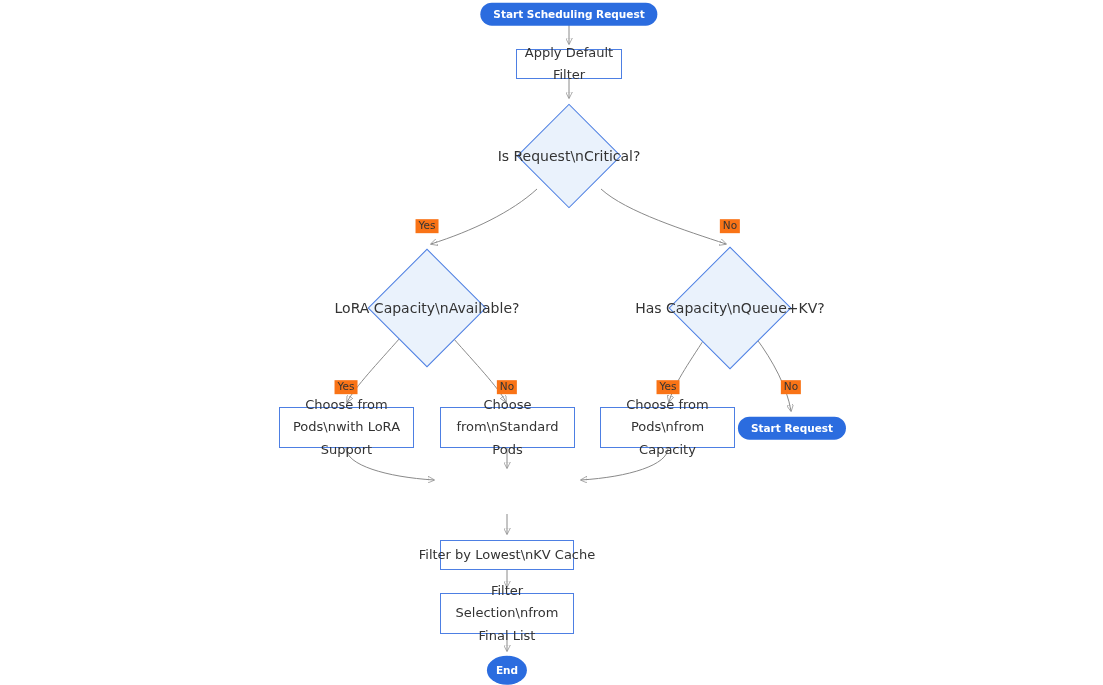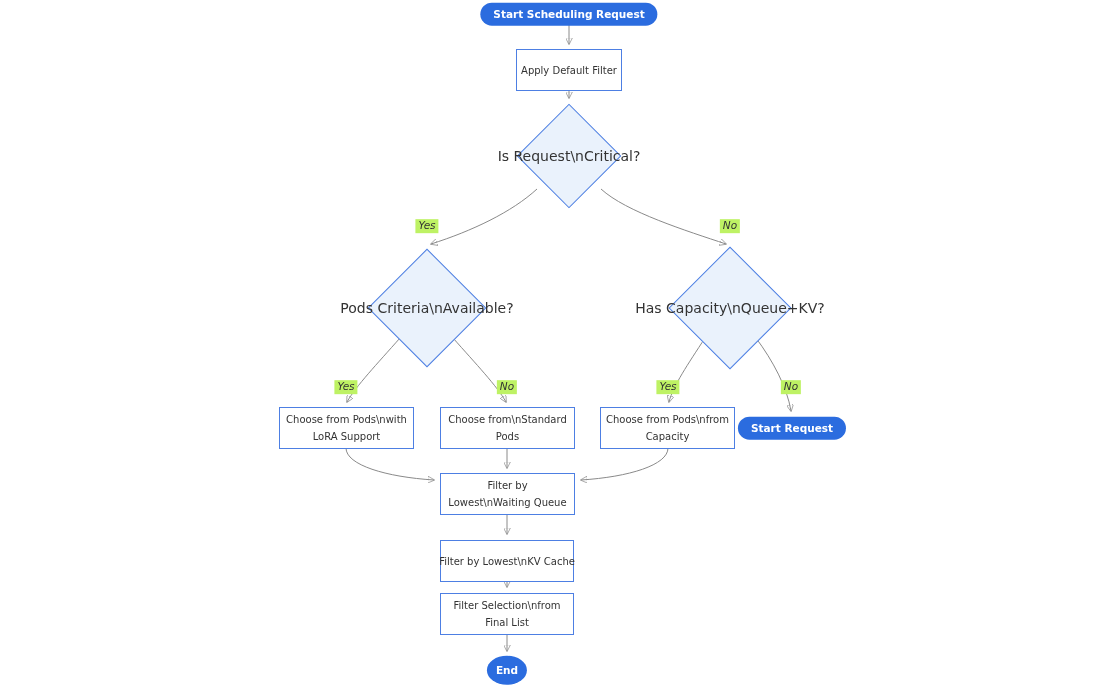--- a/index.html
+++ b/index.html
@@ -16,36 +16,36 @@
     padding:5px 13px;border-radius:14px;white-space:nowrap;line-height:1.2;
   }
   .endpill{
     position:absolute;transform:translate(-50%,-50%);
     background:#2b6cdf;color:#ffffff;font-weight:bold;font-size:10.5px;
     padding:9px 9px;border-radius:50%;white-space:nowrap;line-height:1;
   }
   .process{
     position:absolute;background:#ffffff;border:1.5px solid #4d7fe3;
     display:flex;align-items:center;justify-content:center;text-align:center;
-    font-size:10px;line-height:1.7;color:#333333;box-sizing:border-box;padding:20px 4px;
+    font-size:13px;line-height:1.7;color:#333333;box-sizing:border-box;padding:14px 4px;
   }
   .process.nowrap{white-space:nowrap;}
   .diamond-box{position:absolute;}
   .diamond-shape{
     position:absolute;left:50%;top:50%;transform:translate(-50%,-50%) rotate(45deg);
     background:#eaf2fc;border:1.5px solid #4d7fe3;box-sizing:border-box;
   }
   .diamond-label{
     position:absolute;left:0;top:0;right:0;bottom:0;
     display:flex;align-items:center;justify-content:center;
     font-size:14px;color:#333333;white-space:nowrap;
   }
   .edge-label{
     position:absolute;transform:translate(-50%,-50%);
-    background:#bef264;color:#333333;font-size:10.5px;padding:0 3px;line-height:1.3;font-style:italic;
+    background:#f97316;color:#333333;font-size:10.5px;padding:0 3px;line-height:1.3;
   }
 </style>
 </head>
 <body>
 
 <div class="canvas">
 
   <svg class="edges" viewBox="0 0 1103 685">
     <defs>
       <marker id="arrow" viewBox="0 0 10 10" refX="9" refY="5" markerWidth="7" markerHeight="7" orient="auto-start-reverse">
@@ -72,35 +72,34 @@
 
   <div class="process" style="left:516px;top:49px;width:106px;height:30px;">Apply Default Filter</div>
 
   <div class="diamond-box" style="left:517px;top:103px;width:104px;height:106px;">
     <div class="diamond-shape" style="width:74px;height:74px;"></div>
     <div class="diamond-label">Is Request\nCritical?</div>
   </div>
 
   <div class="diamond-box" style="left:367px;top:248px;width:120px;height:119px;">
     <div class="diamond-shape" style="width:84px;height:84px;"></div>
-    <div class="diamond-label">Pods Criteria\nAvailable?</div>
+    <div class="diamond-label">LoRA Capacity\nAvailable?</div>
   </div>
 
   <div class="diamond-box" style="left:668px;top:248px;width:124px;height:119px;">
     <div class="diamond-shape" style="width:87px;height:87px;"></div>
     <div class="diamond-label">Has Capacity\nQueue+KV?</div>
   </div>
 
   <div class="process" style="left:440px;top:407px;width:135px;height:41px;">Choose from\nStandard Pods</div>
   <div class="process" style="left:279px;top:407px;width:135px;height:41px;">Choose from Pods\nwith LoRA Support</div>
   <div class="process" style="left:600px;top:407px;width:135px;height:41px;">Choose from Pods\nfrom Capacity</div>
 
   <div class="pill" style="left:792px;top:428px;">Start Request</div>
 
-  <div class="process" style="left:440px;top:473px;width:135px;height:41px;">Filter by Lowest\nWaiting Queue</div>
   <div class="process nowrap" style="left:440px;top:540px;width:134px;height:16px;">Filter by Lowest\nKV Cache</div>
   <div class="process" style="left:440px;top:593px;width:134px;height:41px;">Filter Selection\nfrom Final List</div>
 
   <div class="endpill" style="left:507px;top:670px;">End</div>
 
   <div class="edge-label" style="left:427px;top:226px;">Yes</div>
   <div class="edge-label" style="left:730px;top:226px;">No</div>
   <div class="edge-label" style="left:346px;top:387px;">Yes</div>
   <div class="edge-label" style="left:507px;top:387px;">No</div>
   <div class="edge-label" style="left:668px;top:387px;">Yes</div>

